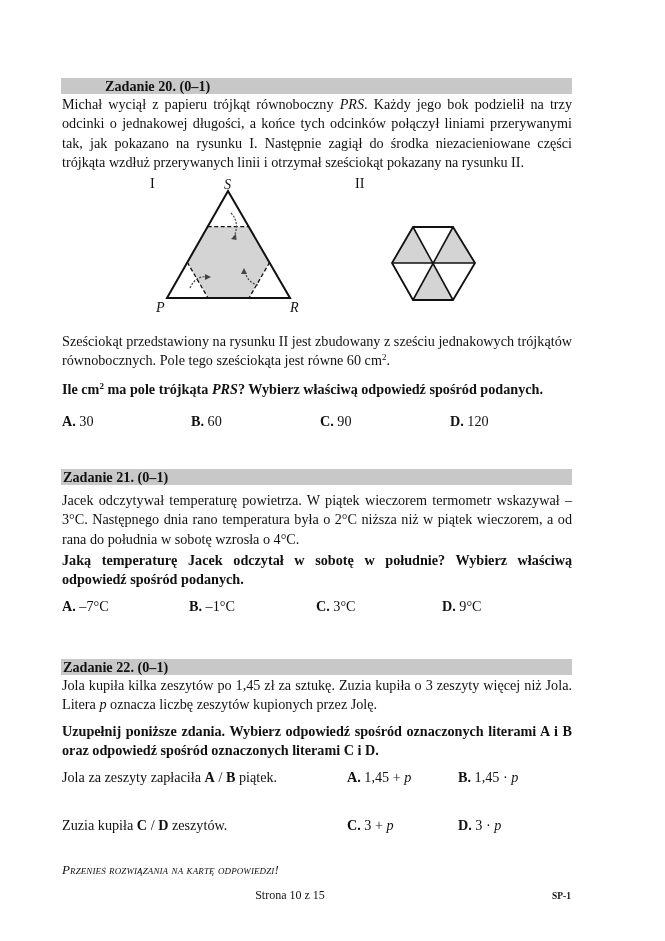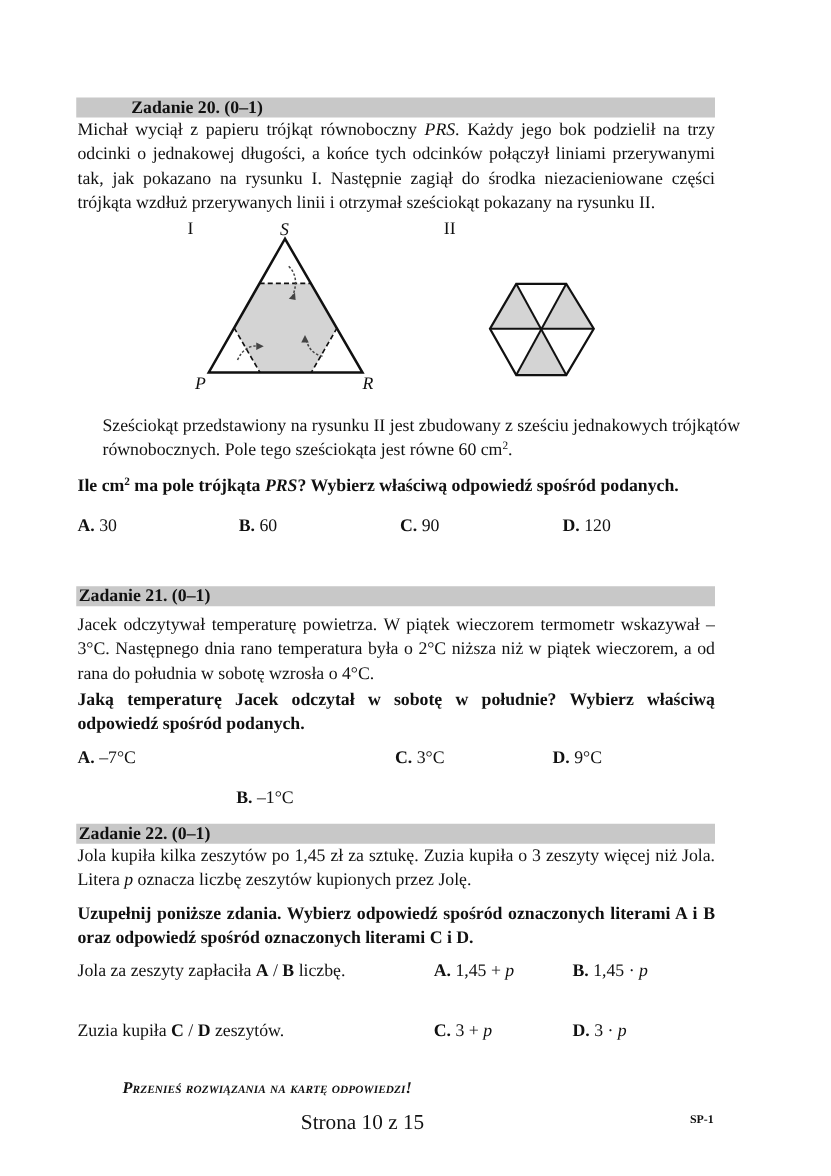--- a/index.html
+++ b/index.html
@@ -16,24 +16,24 @@
   .para {
     position: absolute; left: 62px; width: 510px;
     line-height: 19.3px; text-align: justify; margin: 0;
   }
   .para.bold { font-weight: bold; }
   .opt { position: absolute; line-height: 18px; white-space: nowrap; }
   .opt b { font-weight: bold; }
   .ital { font-style: italic; }
   .fig-label { position: absolute; font-size: 14.2px; }
   .footer-note {
-    position: absolute; left: 62px; top: 862px; font-style: italic; font-weight: bold;
-    font-variant: small-caps; font-size: 13px; letter-spacing: 0.1px; margin-left: 36px;
+    position: absolute; left: 62px; top: 862px; font-style: italic; font-weight: normal;
+    font-variant: small-caps; font-size: 13px; letter-spacing: 0.1px;
   }
-  .page-num { position: absolute; left: 0; width: 580px; top: 888px; text-align: center; font-size: 17px; }
+  .page-num { position: absolute; left: 0; width: 580px; top: 888px; text-align: center; font-size: 12px; }
   .code { position: absolute; left: 552px; top: 891px; font-size: 9.5px; font-weight: bold; }
   svg { position: absolute; overflow: visible; }
   sup { font-size: 9px; vertical-align: 5px; line-height: 0; }
 </style>
 </head>
 <body>
 
 <div class="task-header" style="top:78px;padding-left:44px;">Zadanie 20. (0–1)</div>
 
 <p class="para" style="top:95px;"><span>Michał wyciął z papieru trójkąt równoboczny </span><span class="ital">PRS</span><span>. Każdy jego bok podzielił na trzy odcinki o jednakowej długości, a końce tych odcinków połączył liniami przerywanymi tak, jak pokazano na rysunku I. Następnie zagiął do środka niezacieniowane części trójkąta wzdłuż przerywanych linii i otrzymał sześciokąt pokazany na rysunku II.</span></p>
@@ -64,47 +64,47 @@
     <polygon points="453,227 475,263 433,263" fill="#d4d4d4"></polygon>
     <polygon points="413,300 453,300 433,263" fill="#d4d4d4"></polygon>
     <polygon points="413,227 453,227 475,263 453,300 413,300 392,263" fill="none" stroke="#111" stroke-width="1.8"></polygon>
     <line x1="413" y1="227" x2="453" y2="300" stroke="#111" stroke-width="1.6"></line>
     <line x1="453" y1="227" x2="413" y2="300" stroke="#111" stroke-width="1.6"></line>
     <line x1="392" y1="263" x2="475" y2="263" stroke="#111" stroke-width="1.6"></line>
   </g>
 </svg>
 <span class="fig-label" style="left:355px; top:175px;">II</span>
 
-<p class="para" style="top:332px;margin-left:20px;"><span>Sześciokąt przedstawiony na rysunku II jest zbudowany z sześciu jednakowych trójkątów równobocznych. Pole tego sześciokąta jest równe 60 cm</span><sup>2</sup><span>.</span></p>
+<p class="para" style="top:332px;"><span>Sześciokąt przedstawiony na rysunku II jest zbudowany z sześciu jednakowych trójkątów równobocznych. Pole tego sześciokąta jest równe 60 cm</span><sup>2</sup><span>.</span></p>
 
 <p class="para bold" style="top:380px;"><span>Ile cm</span><sup>2</sup><span> ma pole trójkąta </span><span class="ital">PRS</span><span>? Wybierz właściwą odpowiedź spośród podanych.</span></p>
 
 <div class="opt" style="left:62px; top:412px;"><b>A.</b> <span>30</span></div>
 <div class="opt" style="left:191px; top:412px;"><b>B.</b> <span>60</span></div>
 <div class="opt" style="left:320px; top:412px;"><b>C.</b> <span>90</span></div>
 <div class="opt" style="left:450px; top:412px;"><b>D.</b> <span>120</span></div>
 
 <div class="task-header" style="top:469px;">Zadanie 21. (0–1)</div>
 
 <p class="para" style="top:491px;">Jacek odczytywał temperaturę powietrza. W piątek wieczorem termometr wskazywał –3°C. Następnego dnia rano temperatura była o 2°C niższa niż w piątek wieczorem, a od rana do południa w sobotę wzrosła o 4°C.</p>
 
 <p class="para bold" style="top:551px;">Jaką temperaturę Jacek odczytał w sobotę w południe? Wybierz właściwą odpowiedź spośród podanych.</p>
 
 <div class="opt" style="left:62px; top:597px;"><b>A.</b> <span>–7°C</span></div>
-<div class="opt" style="left:189px; top:597px;margin-top:32px;"><b>B.</b> <span>–1°C</span></div>
+<div class="opt" style="left:189px; top:597px;"><b>B.</b> <span>–1°C</span></div>
 <div class="opt" style="left:316px; top:597px;"><b>C.</b> <span>3°C</span></div>
 <div class="opt" style="left:442px; top:597px;"><b>D.</b> <span>9°C</span></div>
 
 <div class="task-header" style="top:659px;">Zadanie 22. (0–1)</div>
 
 <p class="para" style="top:676px;"><span>Jola kupiła kilka zeszytów po 1,45 zł za sztukę. Zuzia kupiła o 3 zeszyty więcej niż Jola. Litera </span><span class="ital">p</span><span> oznacza liczbę zeszytów kupionych przez Jolę.</span></p>
 
 <p class="para bold" style="top:722px;">Uzupełnij poniższe zdania. Wybierz odpowiedź spośród oznaczonych literami A i B oraz odpowiedź spośród oznaczonych literami C i D.</p>
 
-<div class="opt" style="left:62px; top:768px;"><span>Jola za zeszyty zapłaciła </span><b>A</b><span> / </span><b>B</b><span> liczbę.</span></div>
+<div class="opt" style="left:62px; top:768px;"><span>Jola za zeszyty zapłaciła </span><b>A</b><span> / </span><b>B</b><span> piątek.</span></div>
 <div class="opt" style="left:347px; top:768px;"><b>A.</b> <span>1,45 + </span><span class="ital">p</span></div>
 <div class="opt" style="left:458px; top:768px;"><b>B.</b> <span>1,45 · </span><span class="ital">p</span></div>
 
 <div class="opt" style="left:62px; top:816px;"><span>Zuzia kupiła </span><b>C</b><span> / </span><b>D</b><span> zeszytów.</span></div>
 <div class="opt" style="left:347px; top:816px;"><b>C.</b> <span>3 + </span><span class="ital">p</span></div>
 <div class="opt" style="left:458px; top:816px;"><b>D.</b> <span>3 · </span><span class="ital">p</span></div>
 
 <div class="footer-note">Przenieś rozwiązania na kartę odpowiedzi!</div>
 <div class="page-num">Strona 10 z 15</div>
 <div class="code">SP-1</div>

